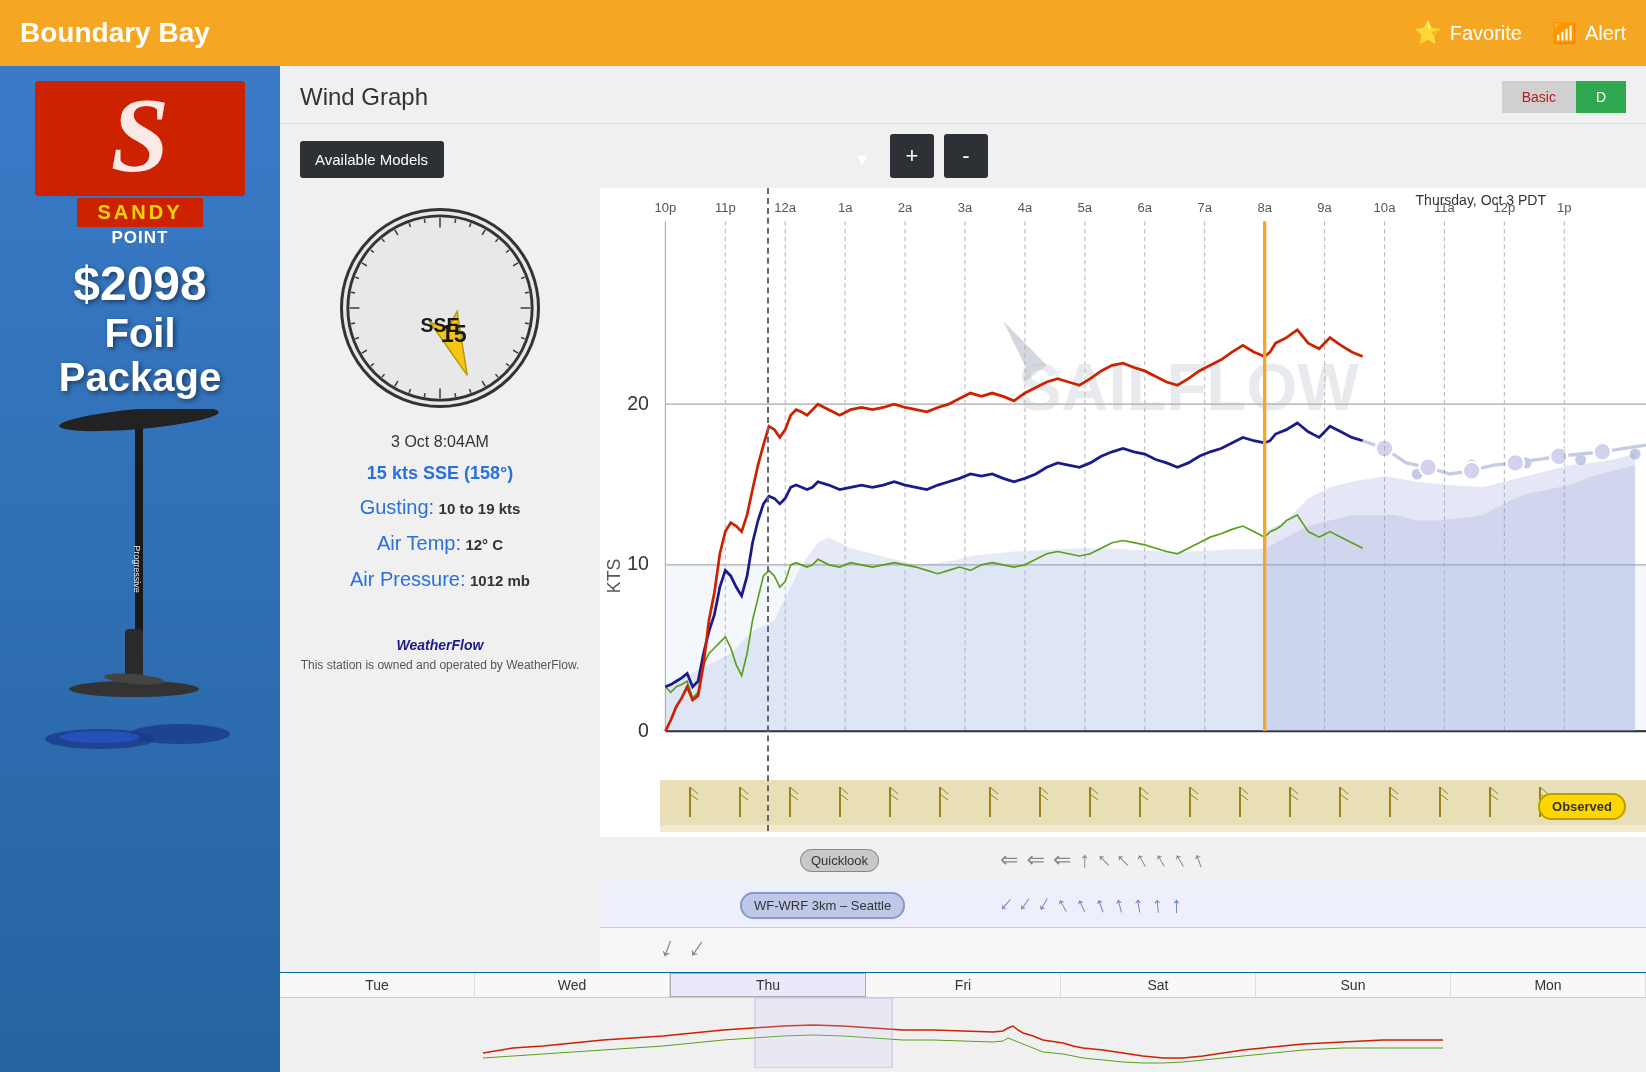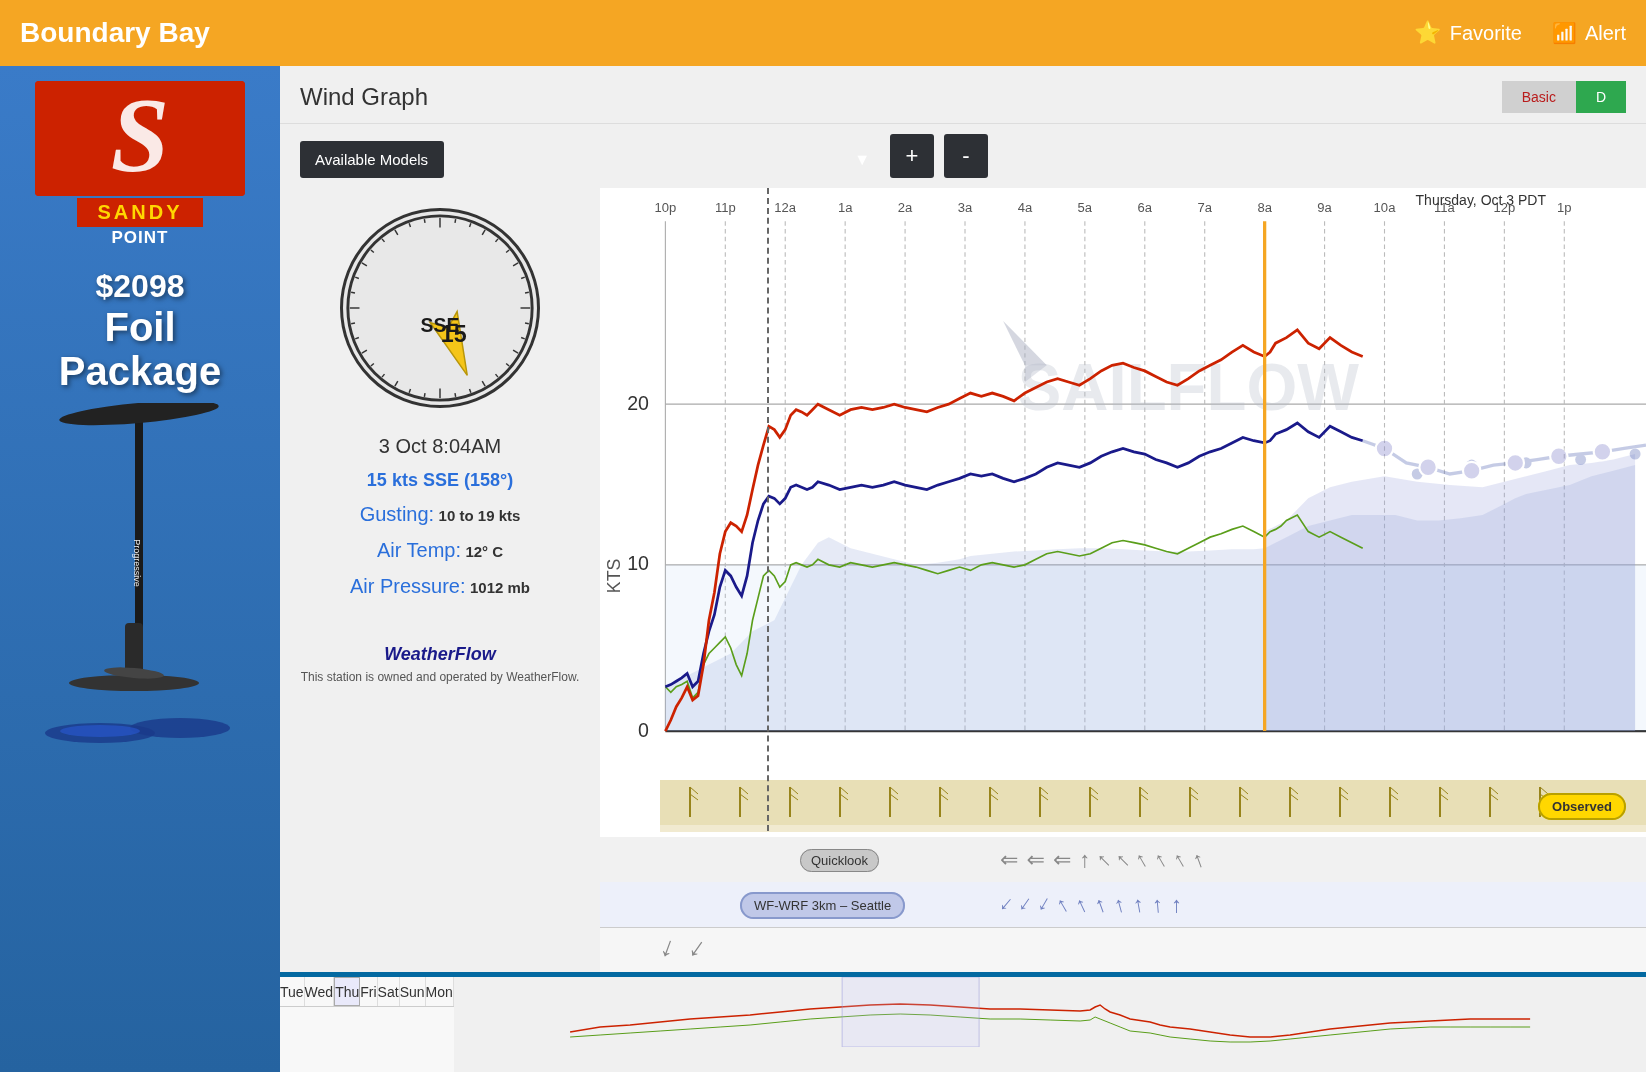--- a/index.html
+++ b/index.html
@@ -173,40 +173,40 @@
       margin-bottom: 20px;
     }
 
     
     .wind-info {
       text-align: center;
       line-height: 1.8;
     }
     .wind-datetime {
       color: #333;
-      font-size: 20px;
+      font-size: 16px;
     }
     .wind-speed-dir {
       color: #2a6fdb;
       font-size: 18px;
       font-weight: bold;
     }
     .wind-label {
       color: #2a6fdb;
       font-size: 20px;
     }
     .wind-value {
       color: #333;
       font-size: 15px;
       font-weight: bold;
     }
 
     .weatherflow-logo {
       margin-top: 20px;
-      font-size: 18px;
+      font-size: 14px;
       font-weight: bold;
       font-style: italic;
       color: #1a1a8a;
     }
     .weatherflow-sub {
       font-size: 12px;
       color: #555;
       text-align: center;
       margin-top: 5px;
     }
@@ -224,23 +224,23 @@
       top: 8px;
       right: 80px;
       font-size: 15px;
       color: #333;
     }
 
     
     #timeline-bar {
       height: 100px;
       background: #f8f8f8;
-      border-top: 5px solid #0369a1;
-      display: flex;
-      flex-direction: row;
+      border-top: 1px solid #0369a1;
+      display: flex;
+      flex-direction: column;
     }
     .timeline-days {
       display: flex;
       height: 30px;
       border-bottom: 1px solid #ccc;
     }
     .timeline-day {
       flex: 1;
       display: flex;
       align-items: center;
@@ -325,21 +325,21 @@
         <div style="width:210px;height:115px;background:#cc2200;border-radius:4px;display:flex;align-items:center;justify-content:center;position:relative;overflow:hidden;">
           <svg width="210" height="115" viewBox="0 0 210 115">
             <rect width="210" height="115" fill="#cc2200"></rect>
             <text x="105" y="90" font-size="105" font-weight="900" font-style="italic" fill="white" text-anchor="middle" font-family="Georgia,serif" opacity="0.9">S</text>
           </svg>
         </div>
         <div style="background:#cc2200;color:#ffd700;font-size:20px;font-weight:900;letter-spacing:3px;padding:3px 20px;margin-top:2px;text-transform:uppercase;">SANDY</div>
         <div style="color:white;font-size:17px;font-weight:bold;letter-spacing:1px;margin-top:1px;">POINT</div>
       </div>
 
-      <div style="color:white;font-size:32px;font-weight:900;text-shadow:2px 2px 5px rgba(0,0,0,0.5);margin-top:20px;">$2098</div>
+      <div style="color:white;font-size:48px;font-weight:900;text-shadow:2px 2px 5px rgba(0,0,0,0.5);margin-top:8px;">$2098</div>
       <div style="color:white;font-size:40px;font-weight:900;text-shadow:2px 2px 5px rgba(0,0,0,0.5);line-height:1.1;">Foil</div>
       <div style="color:white;font-size:40px;font-weight:900;text-shadow:2px 2px 5px rgba(0,0,0,0.5);line-height:1.1;">Package</div>
 
       <div style="position:relative;width:220px;height:340px;margin-top:10px;">
         <svg width="220" height="340" viewBox="0 0 220 340">
 
           <rect x="105" y="10" width="8" height="220" fill="#1a1a1a" rx="3"></rect>
 
           <ellipse cx="109" cy="10" rx="80" ry="10" fill="#222" transform="rotate(-5 109 10)"></ellipse>
 

